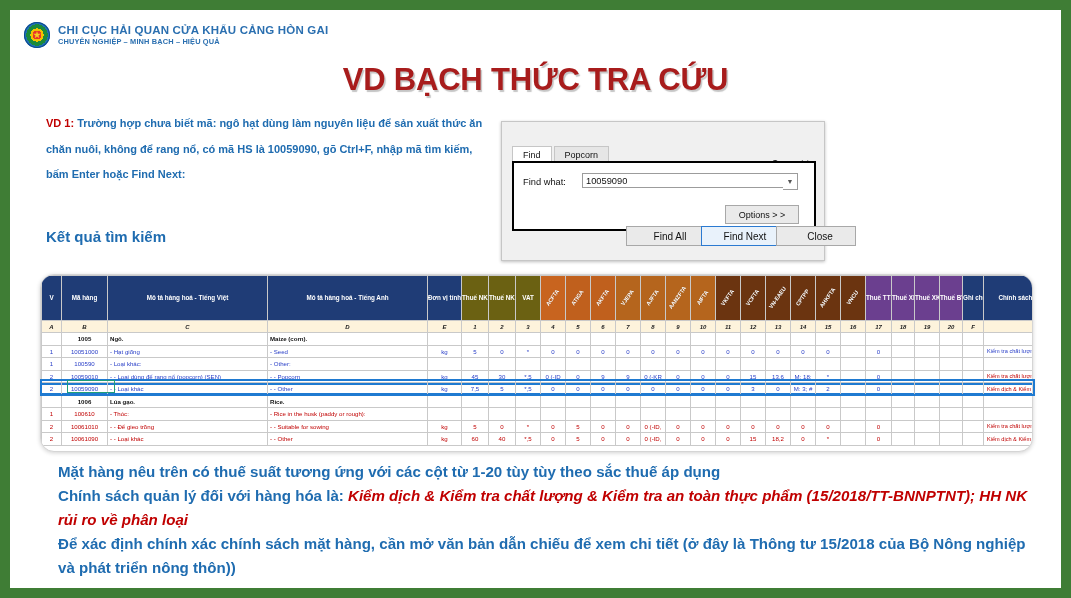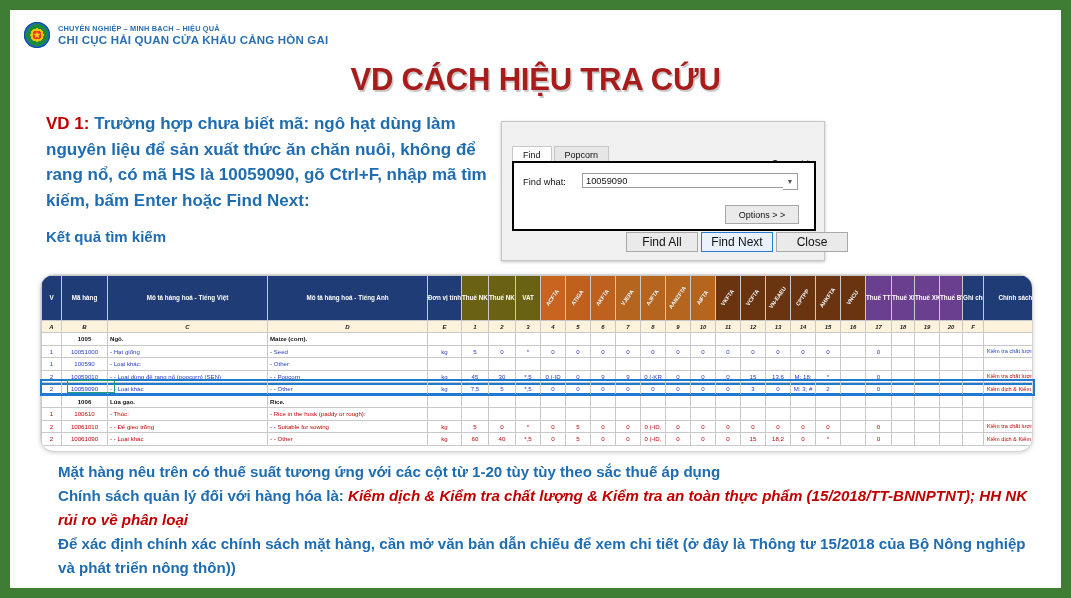--- a/index.html
+++ b/index.html
@@ -36,21 +36,21 @@
   
   #title{
     position:absolute;left:0;top:52px;width:1051px;text-align:center;
     font-size:31px;font-weight:bold;color:#a81c1c;letter-spacing:-.2px;
     text-shadow:1.5px 1.5px 1px rgba(150,150,150,.55);
   }
 
   
   #intro{
     position:absolute;left:36px;top:101px;width:450px;
-    font-size:17px;font-weight:bold;color:#1f6cb0;line-height:25.5px;
+    font-size:11px;font-weight:bold;color:#1f6cb0;line-height:25.5px;
   }
   #intro .lead{color:#c00000;}
   #ketqua{
     position:absolute;left:36px;top:218px;
     font-size:15px;font-weight:bold;color:#1f6cb0;
   }
 
   
   #dlg{
     position:absolute;left:491px;top:111px;width:322px;height:138px;
@@ -78,23 +78,23 @@
     position:absolute;left:269px;top:10px;width:14px;height:15px;
     border:1px solid #9c9c9c;border-left:none;background:#fff;
     display:flex;align-items:center;justify-content:center;font-size:7px;color:#555;
   }
   #opt-btn{
     position:absolute;left:211px;top:42px;width:72px;height:17px;
     border:1px solid #a8a8a8;background:#eaeaea;font-size:9px;
     display:flex;align-items:center;justify-content:center;
   }
   .botbtn{
-    position:absolute;top:110px;height:18px;width:70px;
-    border:1px solid #a8a8a8;background:#eaeaea;font-size:12px;
-    display:flex;align-items:center;justify-content:center;
+    position:absolute;top:104px;height:18px;width:70px;
+    border:1px solid #a8a8a8;background:#eaeaea;font-size:10px;
+    display:flex;align-items:center;justify-content:center;padding-left:8px;
   }
   #btn-findall{left:124px;}
   #btn-findnext{left:199px;border:1px solid #2b7ad1;background:#e9f2fb;}
   #btn-close{left:274px;}
 
   
   #tablewrap{
     position:absolute;left:30px;top:264px;width:991px;height:176px;
     background:#fff;border:1px solid #d5d5d5;border-radius:14px;overflow:hidden;
     box-shadow:0 1px 4px rgba(0,0,0,.18);
@@ -141,26 +141,26 @@
   #bottom .r{color:#c00000;font-style:italic;}
 </style>
 </head>
 <body>
 
 <div id="slide">
 
   <div id="hdr">
     <div class="logo"></div>
     <div>
+      <div id="org-name">CHI CỤC HẢI QUAN CỬA KHẨU CẢNG HÒN GAI</div>
       <div id="org-sub">CHUYÊN NGHIỆP – MINH BẠCH – HIỆU QUẢ</div>
-      <div id="org-name">CHI CỤC HẢI QUAN CỬA KHẨU CẢNG HÒN GAI</div>
     </div>
   </div>
 
-  <div id="title">VD CÁCH HIỆU TRA CỨU</div>
+  <div id="title">VD BẠCH THỨC TRA CỨU</div>
 
   <div id="intro"><span class="lead">VD 1:</span><span> Trường hợp chưa biết mã: ngô hạt dùng làm nguyên liệu để sản xuất thức ăn chăn nuôi, không để rang nổ, có mã HS là 10059090, gõ Ctrl+F, nhập mã tìm kiếm, bấm Enter hoặc Find Next:</span></div>
   <div id="ketqua">Kết quả tìm kiếm</div>
 
   <div id="dlg">
     <div id="dlg-title-bar">
       <div id="dlg-title">Find and Replace</div>
       <div class="dlg-btn" id="dlg-help">?</div>
       <div class="dlg-btn" id="dlg-close">✕</div>
     </div>

